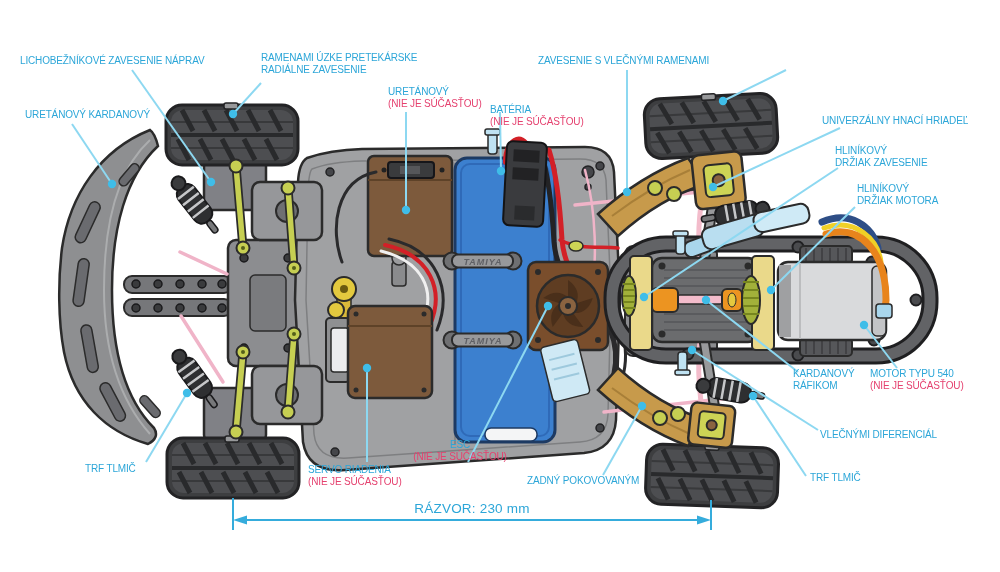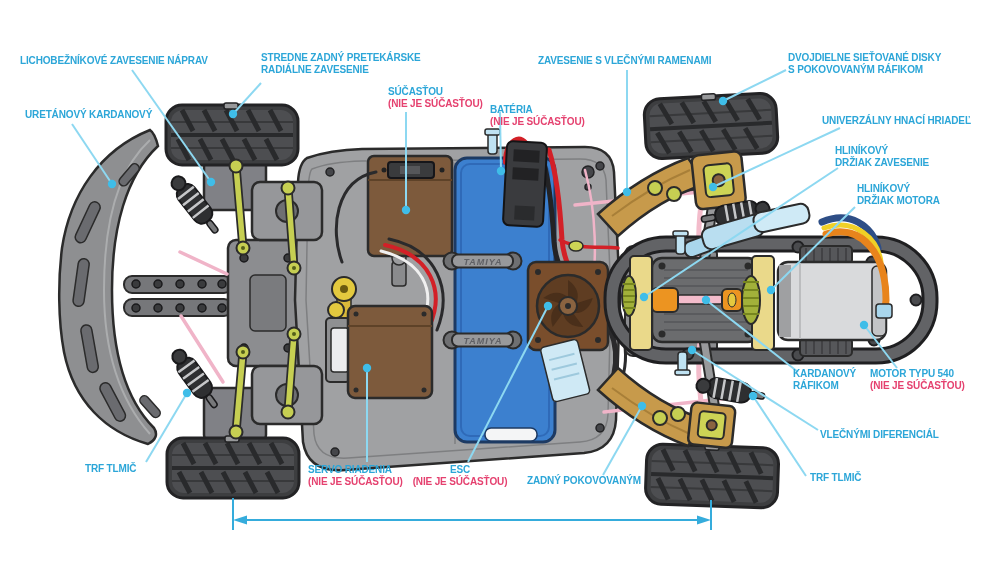--- a/index.html
+++ b/index.html
@@ -1,19 +1,19 @@
 <!DOCTYPE html>
 <html style="--label-blue: #2CA6D8; --label-pink: #E5416F; --leader-line: #8DD8F1; --marker-dot: #3FBDE8; --dim-blue: #35ACDC; --tire-black: #3D3E40; --chassis-gray: #A0A1A3; --battery-blue: #3C80CF; --electronics-brown: #7D5A3C; --suspension-gold: #C79A4B; --link-chartreuse: #C6CF52; --mount-yellow: #EAD98A; --gear-green: #A2B13A; --shaft-pink: #F3BCCB; --wire-red: #D32027; --wire-orange: #E8841C; --motor-silver: #D9DADC;"><head>
 <meta charset="utf-8">
 <style>
   html,body{margin:0;padding:0;background:#ffffff;}
   .stage{position:relative;width:1000px;height:572px;background:#ffffff;overflow:hidden;
          font-family:"Liberation Sans",sans-serif;}
   .stage svg{position:absolute;left:0;top:0;}
-  .lbl{position:absolute;font-weight:bold;font-size:10px;line-height:11.5px;
+  .lbl{position:absolute;font-weight:normal;font-size:10px;line-height:11.5px;
        color:var(--label-blue);letter-spacing:-0.15px;white-space:nowrap;}
   .lbl span{display:block;}
   .lbl .pink{color:var(--label-pink);}
   .lbl.center{text-align:center;}
   .lbl.dim{font-size:13.5px;line-height:15px;letter-spacing:0.2px;}
   .ld{stroke:var(--leader-line);stroke-width:2;fill:none;}
   .dot{fill:var(--marker-dot);}
   .dimln{stroke:var(--dim-blue);stroke-width:2;fill:none;}
   .dimfill{fill:var(--dim-blue);}
   .brandtxt{font-family:"Liberation Sans",sans-serif;font-style:italic;font-weight:bold;
@@ -430,38 +430,34 @@
   </g>
 </svg>
 
 <div class="lbl" style="left:20px;top:55px">
   <span>LICHOBEŽNÍKOVÉ ZAVESENIE NÁPRAV</span>
 </div>
 <div class="lbl" style="left:25px;top:109px">
   <span>URETÁNOVÝ KARDANOVÝ</span>
 </div>
 <div class="lbl" style="left:261px;top:52px">
-  <span>STREDNE ZADNÝ PRETEKÁRSKE</span>
+  <span>RAMENAMI ÚZKE PRETEKÁRSKE</span>
   <span>RADIÁLNE ZAVESENIE</span>
 </div>
 <div class="lbl" style="left:388px;top:86px">
-  <span>SÚČASŤOU</span>
+  <span>URETÁNOVÝ</span>
   <span class="pink">(NIE JE SÚČASŤOU)</span>
 </div>
 <div class="lbl" style="left:490px;top:104px">
   <span>BATÉRIA</span>
   <span class="pink">(NIE JE SÚČASŤOU)</span>
 </div>
 <div class="lbl" style="left:538px;top:55px">
   <span>ZAVESENIE S VLEČNÝMI RAMENAMI</span>
 </div>
-<div class="lbl" style="left:788px;top:52px">
-  <span>DVOJDIELNE SIEŤOVANÉ DISKY</span>
-  <span>S POKOVOVANÝM RÁFIKOM</span>
-</div>
 <div class="lbl" style="left:822px;top:115px">
   <span>UNIVERZÁLNY HNACÍ HRIADEĽ</span>
 </div>
 <div class="lbl" style="left:835px;top:145px">
   <span>HLINÍKOVÝ</span>
   <span>DRŽIAK ZAVESENIE</span>
 </div>
 <div class="lbl" style="left:857px;top:183px">
   <span>HLINÍKOVÝ</span>
   <span>DRŽIAK MOTORA</span>
@@ -480,21 +476,24 @@
 <div class="lbl" style="left:810px;top:472px">
   <span>TRF TLMIČ</span>
 </div>
 <div class="lbl" style="left:85px;top:463px">
   <span>TRF TLMIČ</span>
 </div>
 <div class="lbl" style="left:308px;top:464px">
   <span>SERVO RIADENIA</span>
   <span class="pink">(NIE JE SÚČASŤOU)</span>
 </div>
-<div class="lbl center" style="left:405px;top:464px;width:110px">
+<div class="lbl center" style="left:405px;top:439px;width:110px">
   <span>ESC</span>
   <span class="pink">(NIE JE SÚČASŤOU)</span>
 </div>
 <div class="lbl" style="left:527px;top:475px">
   <span>ZADNÝ POKOVOVANÝM</span>
 </div>
+<div class="lbl dim center" style="left:392px;top:501px;width:160px">
+  <span>RÁZVOR: 230 mm</span>
+</div>
 
 </div>
 
 </body></html>

